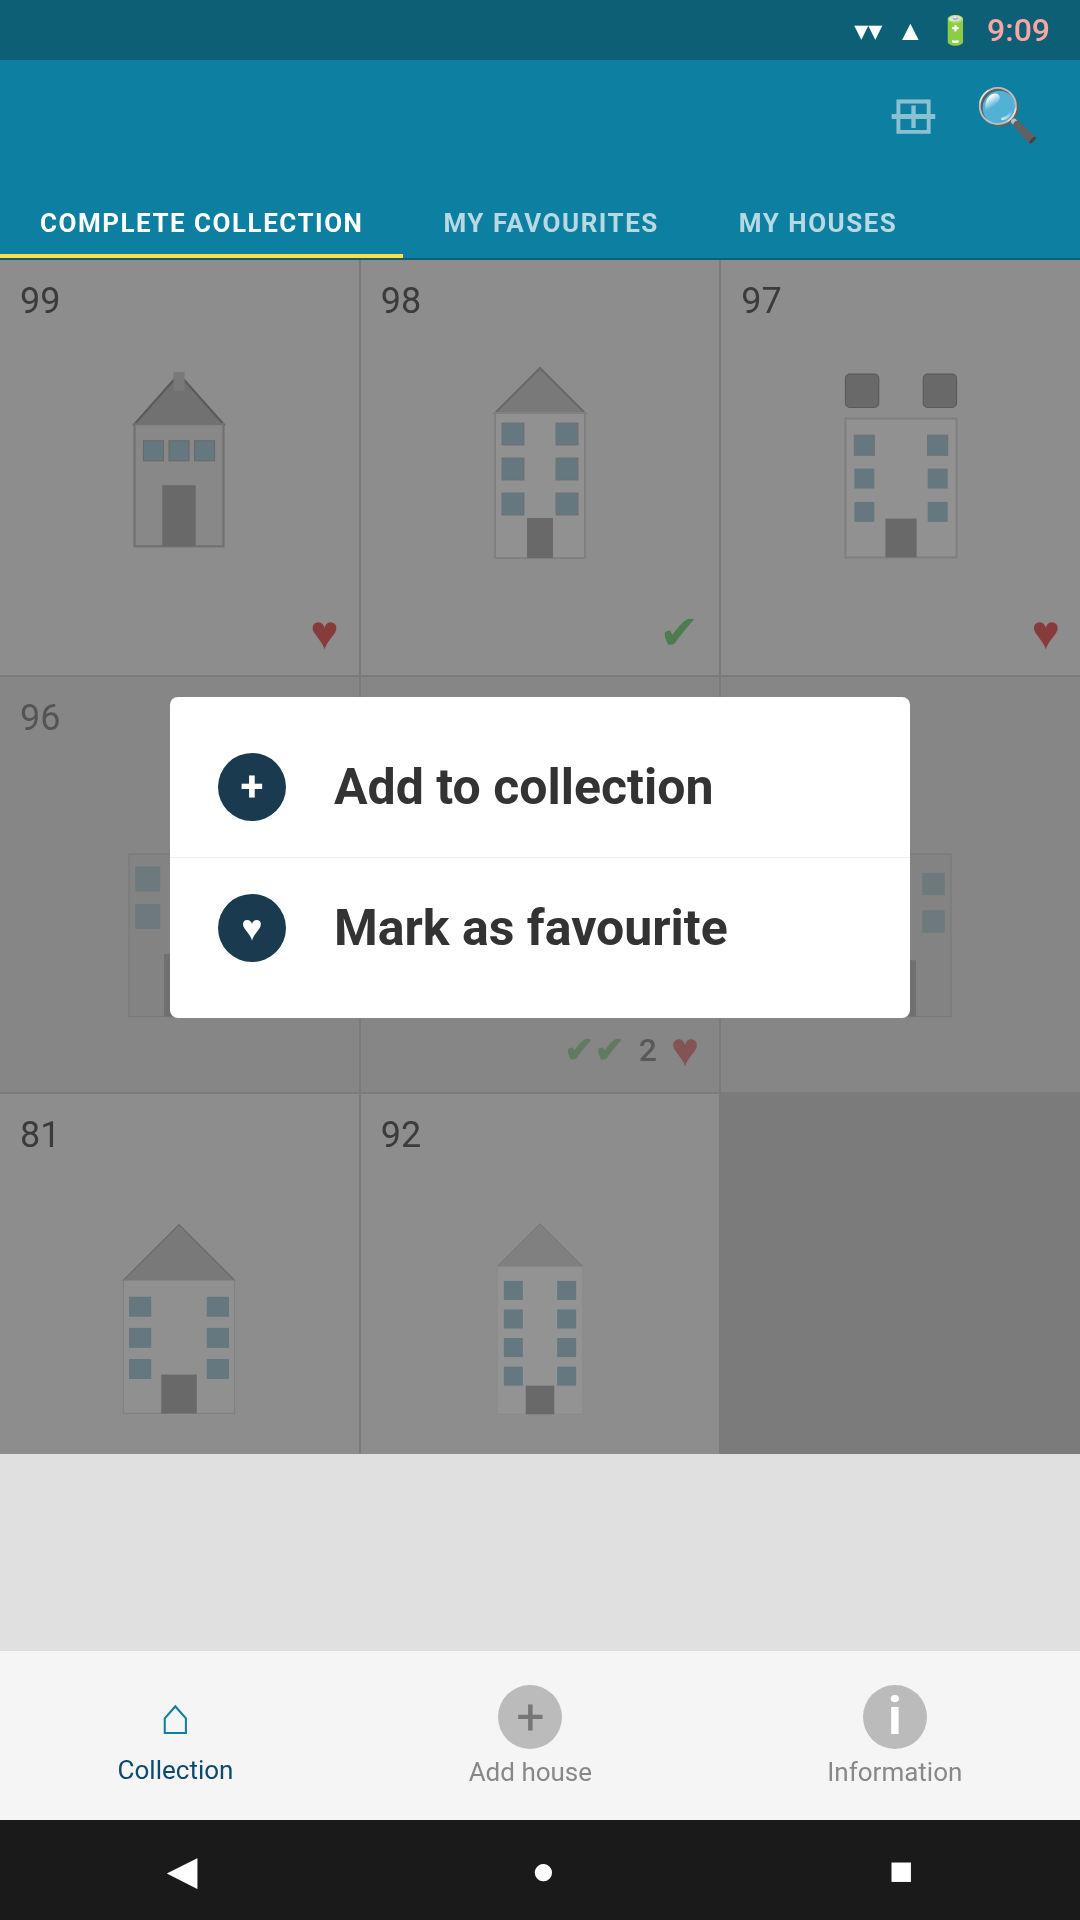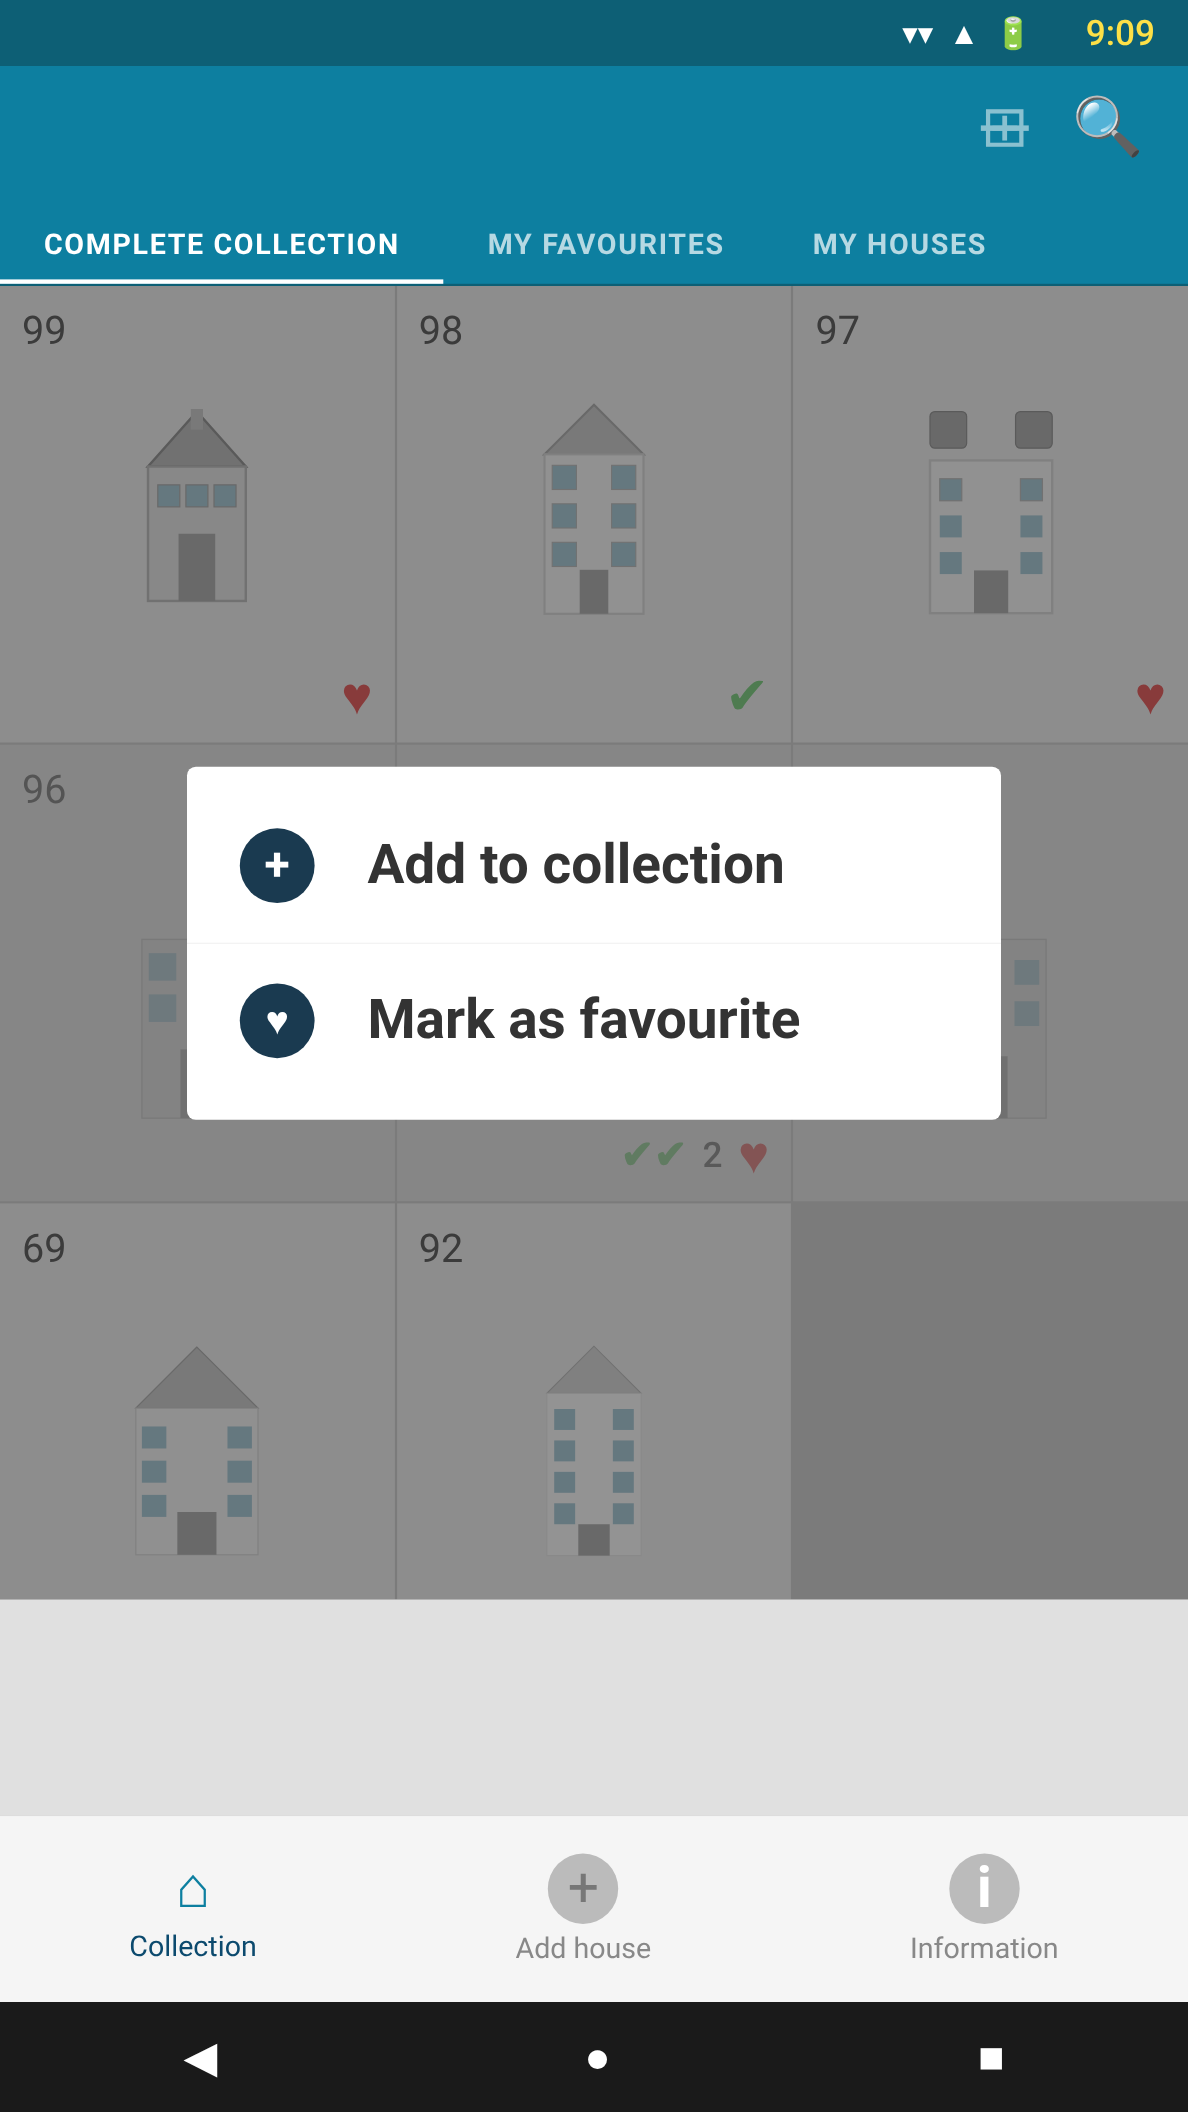--- a/index.html
+++ b/index.html
@@ -26,24 +26,23 @@
       gap: 18px;
     }
 
     .status-icons {
       display: flex;
       align-items: center;
       gap: 14px;
     }
 
     .status-time {
-      color: #fde047;
+      color: #fca5a5;
       font-size: 32px;
       font-weight: 500;
-      margin-left: 34px;
     }
 
     .wifi-icon, .signal-icon, .battery-icon {
       color: white;
       font-size: 28px;
     }
 
     
     .toolbar {
       width: 100%;
@@ -78,21 +77,21 @@
       font-size: 26px;
       font-weight: 700;
       letter-spacing: 1.5px;
       cursor: pointer;
       border-bottom: 4px solid transparent;
       text-transform: uppercase;
     }
 
     .tab.active {
       color: white;
-      border-bottom: 4px solid #ffffff;
+      border-bottom: 4px solid #fde047;
     }
 
     
     .grid-container {
       width: 100%;
       display: grid;
       grid-template-columns: repeat(3, 1fr);
       background: #b0b0b0;
       gap: 2px;
     }
@@ -414,21 +413,21 @@
           <rect x="15" y="35" width="18" height="18" fill="#7fa8b8"></rect>
           <rect x="67" y="35" width="18" height="18" fill="#7fa8b8"></rect>
           <rect x="15" y="65" width="18" height="18" fill="#7fa8b8"></rect>
           <rect x="67" y="65" width="18" height="18" fill="#7fa8b8"></rect>
           <rect x="38" y="105" width="24" height="45" fill="#888"></rect>
         </svg>
       </div>
     </div>
 
     <div class="grid-item">
-      <span class="item-number">69</span>
+      <span class="item-number">81</span>
       <div class="house-img">
         <svg class="house-svg" viewBox="0 0 120 180">
           <polygon points="60,5 10,55 110,55" fill="#aaa" stroke="#888"></polygon>
           <rect x="10" y="55" width="100" height="120" fill="#ddd" stroke="#bbb"></rect>
           <rect x="15" y="70" width="20" height="18" fill="#7fa8b8"></rect>
           <rect x="85" y="70" width="20" height="18" fill="#7fa8b8"></rect>
           <rect x="15" y="98" width="20" height="18" fill="#7fa8b8"></rect>
           <rect x="85" y="98" width="20" height="18" fill="#7fa8b8"></rect>
           <rect x="15" y="126" width="20" height="18" fill="#7fa8b8"></rect>
           <rect x="85" y="126" width="20" height="18" fill="#7fa8b8"></rect>

